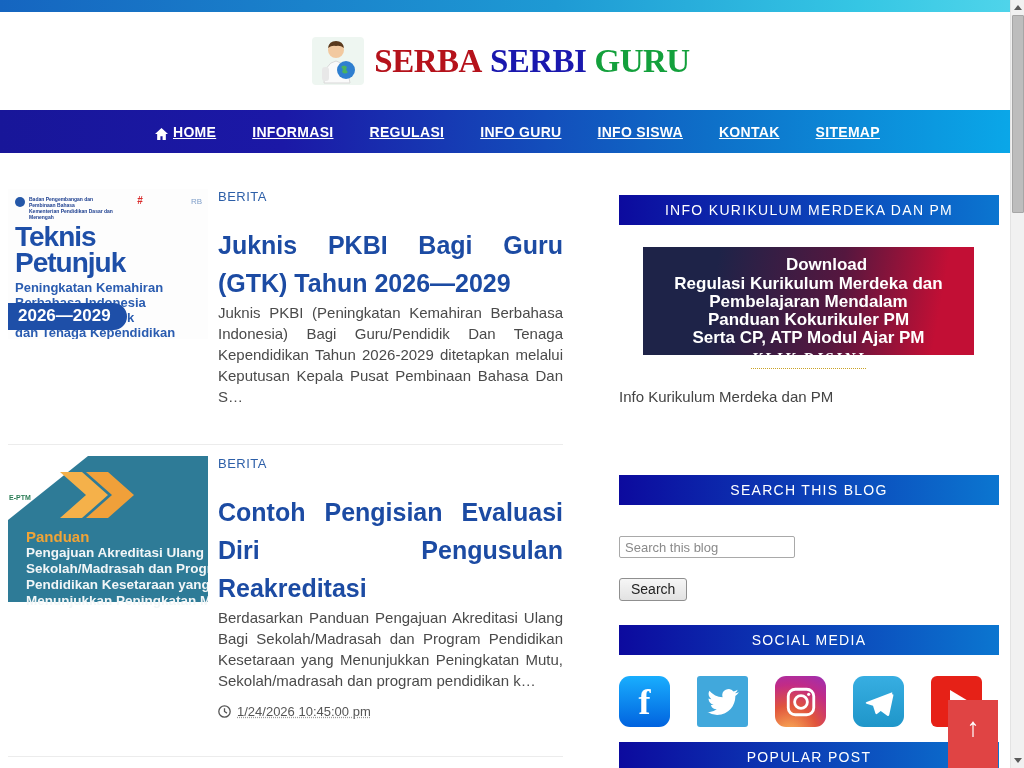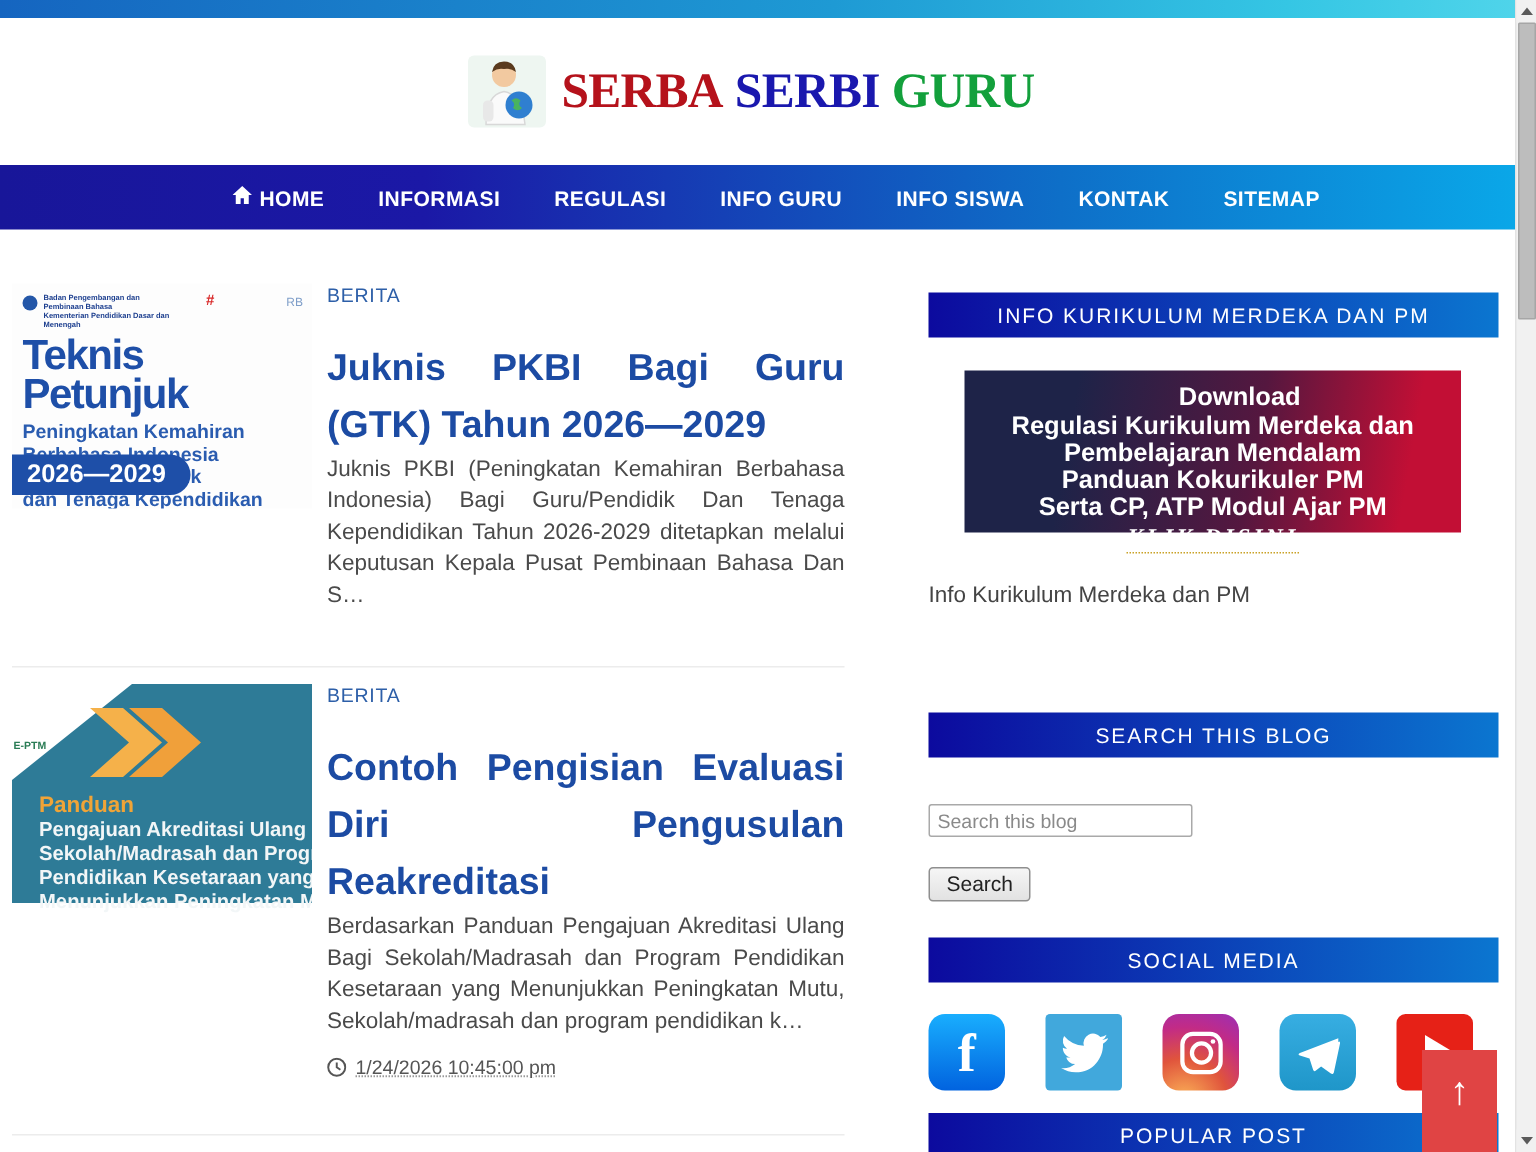--- a/index.html
+++ b/index.html
@@ -18,21 +18,21 @@
   .mascot { width:52px; height:48px; border-radius:4px; background:#eef6f1; position:relative; overflow:hidden; }
   .logo-text { font-family:"Liberation Serif", serif; font-weight:bold; font-size:33px;
     letter-spacing:-0.5px; white-space:nowrap; }
   .logo-text span { margin-right:8px; }
 
   
   .nav { height:43px; width:1010px; display:flex; align-items:center; column-gap:36px;
     padding-left:155px;
     background:linear-gradient(to right,#181699 0%,#1b18a6 28%,#0e6fc8 70%,#0aa7e8 100%); }
   .nav-item { color:#fff; font-size:14px; font-weight:bold; letter-spacing:0.3px;
-    display:flex; align-items:flex-start; gap:5px; cursor:pointer; white-space:nowrap; }
+    display:flex; align-items:flex-end; gap:5px; cursor:pointer; white-space:nowrap;text-decoration:underline; }
 
   
   .main { display:flex; padding:36px 0 0 8px; gap:56px; }
   .col-posts { width:555px; }
   .col-side { width:380px; }
 
   
   .post { display:flex; padding-bottom:37px; border-bottom:1px solid #ececec; margin-bottom:11px; }
   .thumb { width:200px; flex:0 0 200px; margin-right:10px; overflow:hidden; }
   .post-body { flex:1; }

